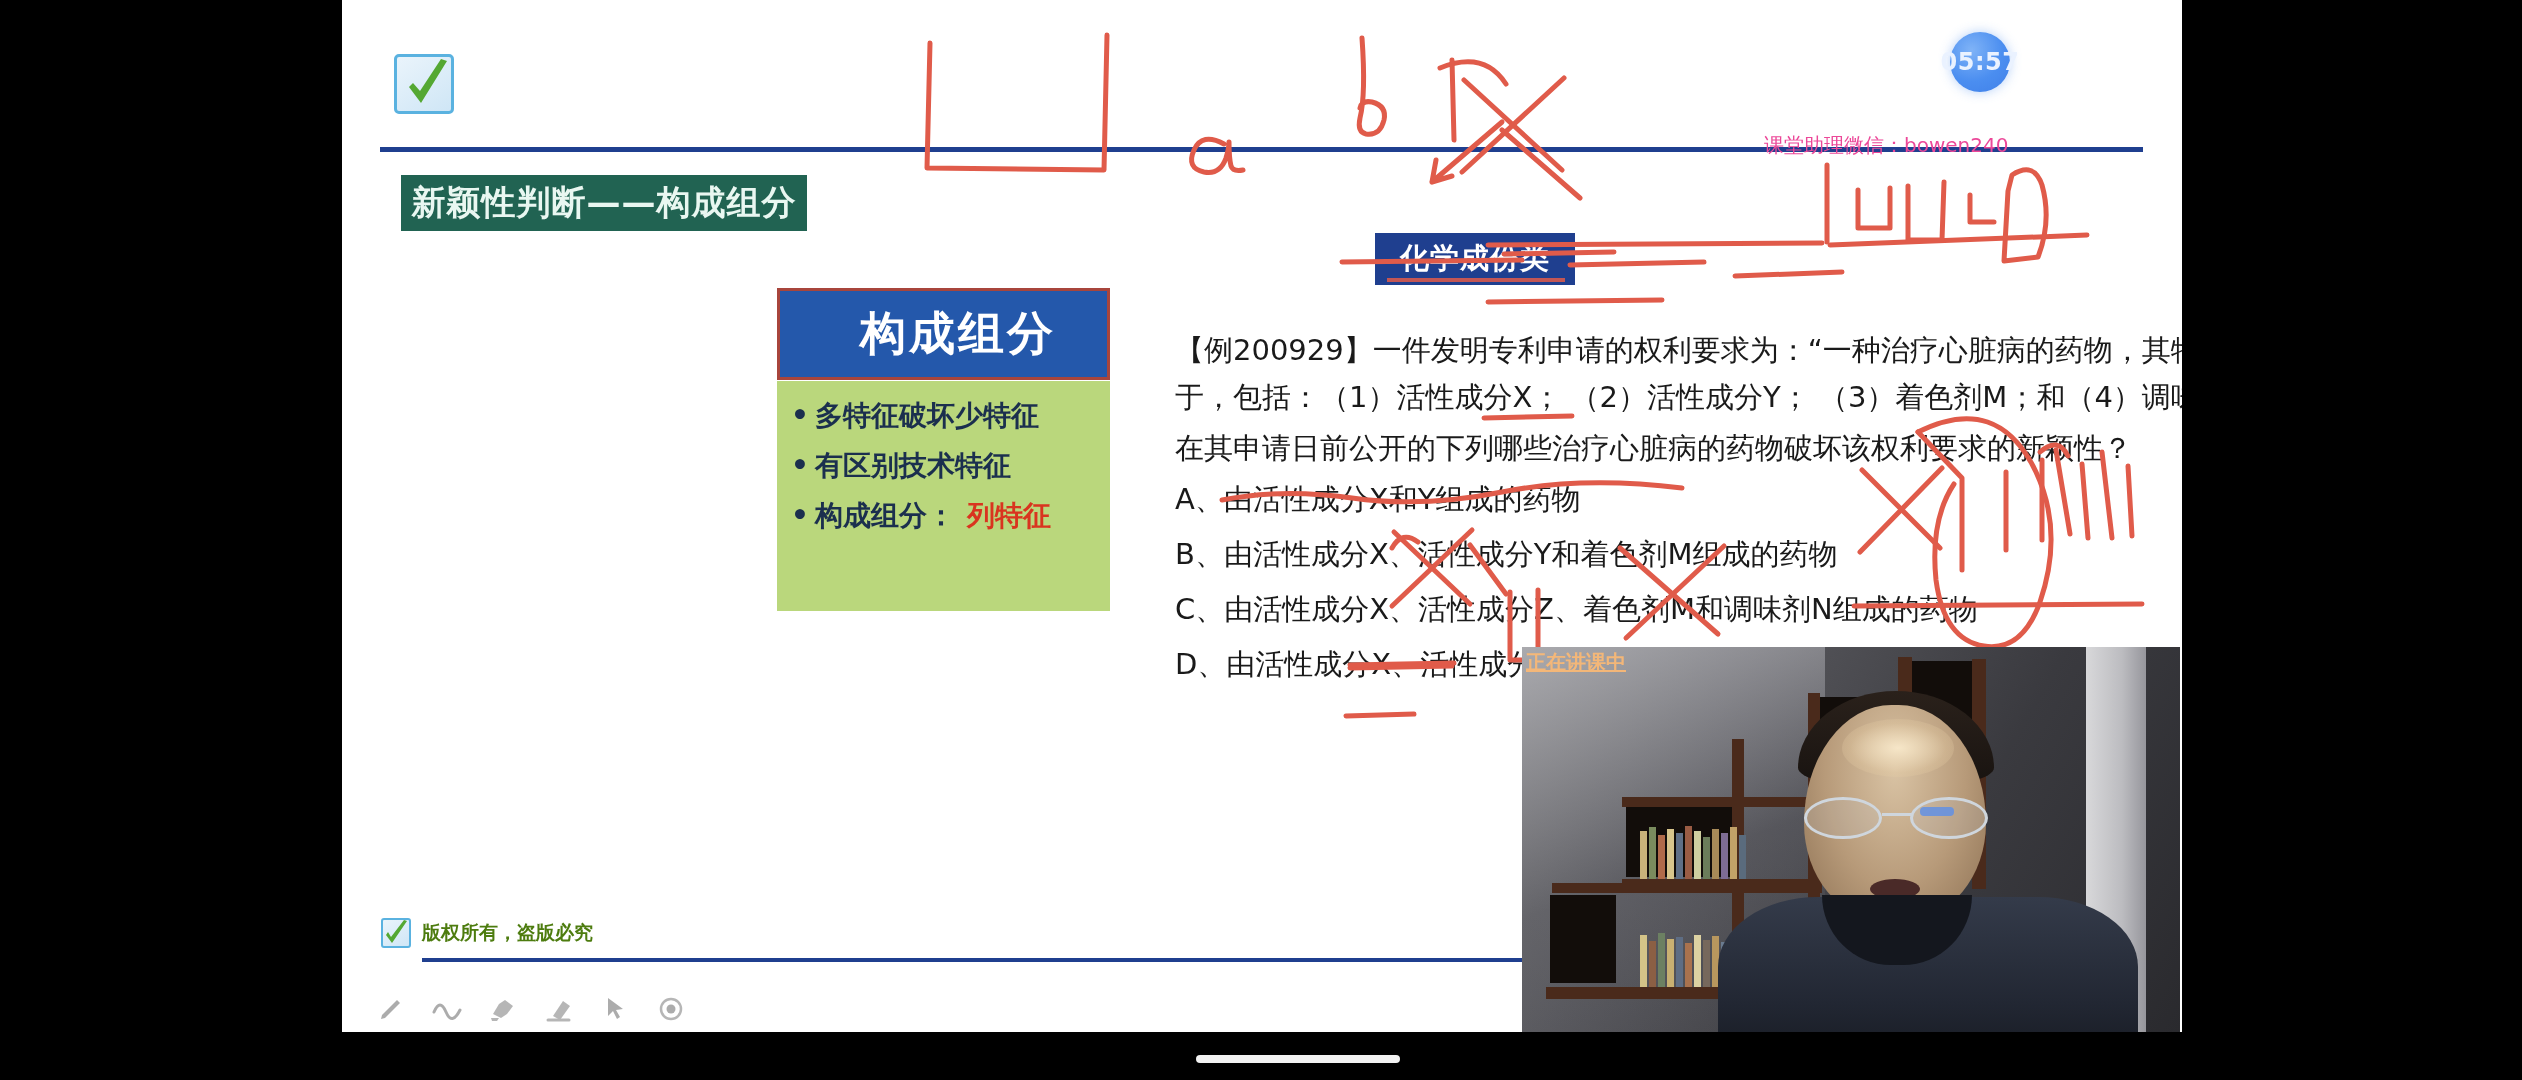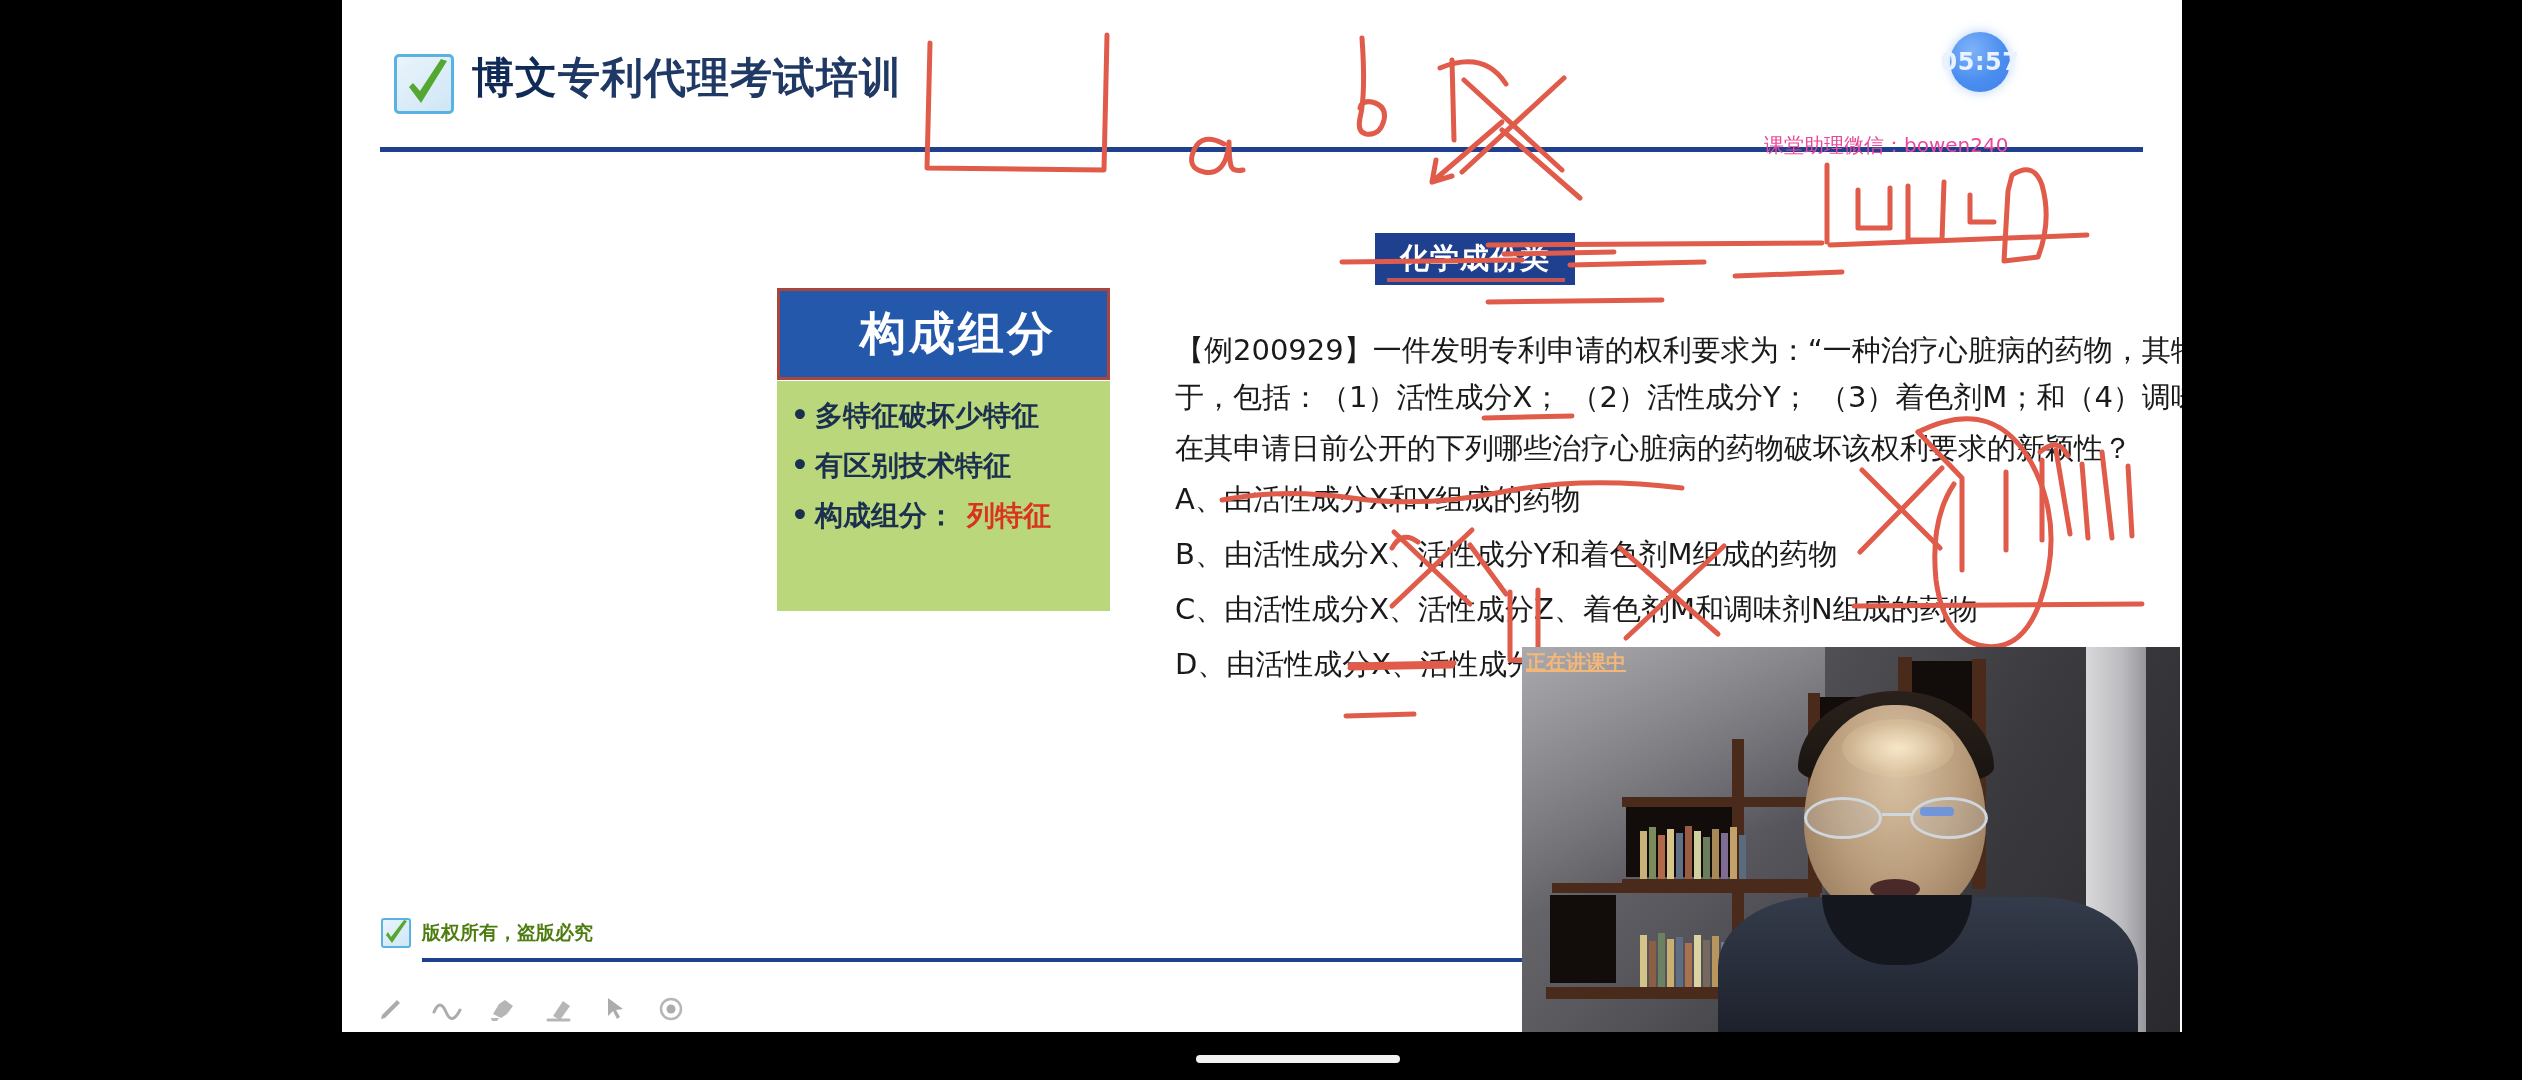--- a/index.html
+++ b/index.html
@@ -218,26 +218,26 @@
 
 <div id="root">
 
   <div id="board">
 
     <div class="logo-badge">
       <svg class="tick" viewBox="0 0 48 58">
         <path d="M6 30 L18 46 L44 4 L38 2 L17 34 L10 26 Z" fill="#54a832"></path>
       </svg>
     </div>
-    <div class="brand">
-      <span class="b1">博文</span><span class="b2">专利代理考试培训</span>
-    </div>
     <div class="header-rule"></div>
     <div class="assistant-note">课堂助理微信：bowen240</div>
 
+    <div class="sec-banner">
+      <span>新颖性判断——构成组分</span>
+    </div>
 
     <div class="cat-chip">
       <span>化学成份类</span>
     </div>
     <div class="cat-chip-underline"></div>
 
     <div class="card">
       <div class="card-head">
         <span>构成组分</span>
       </div>

